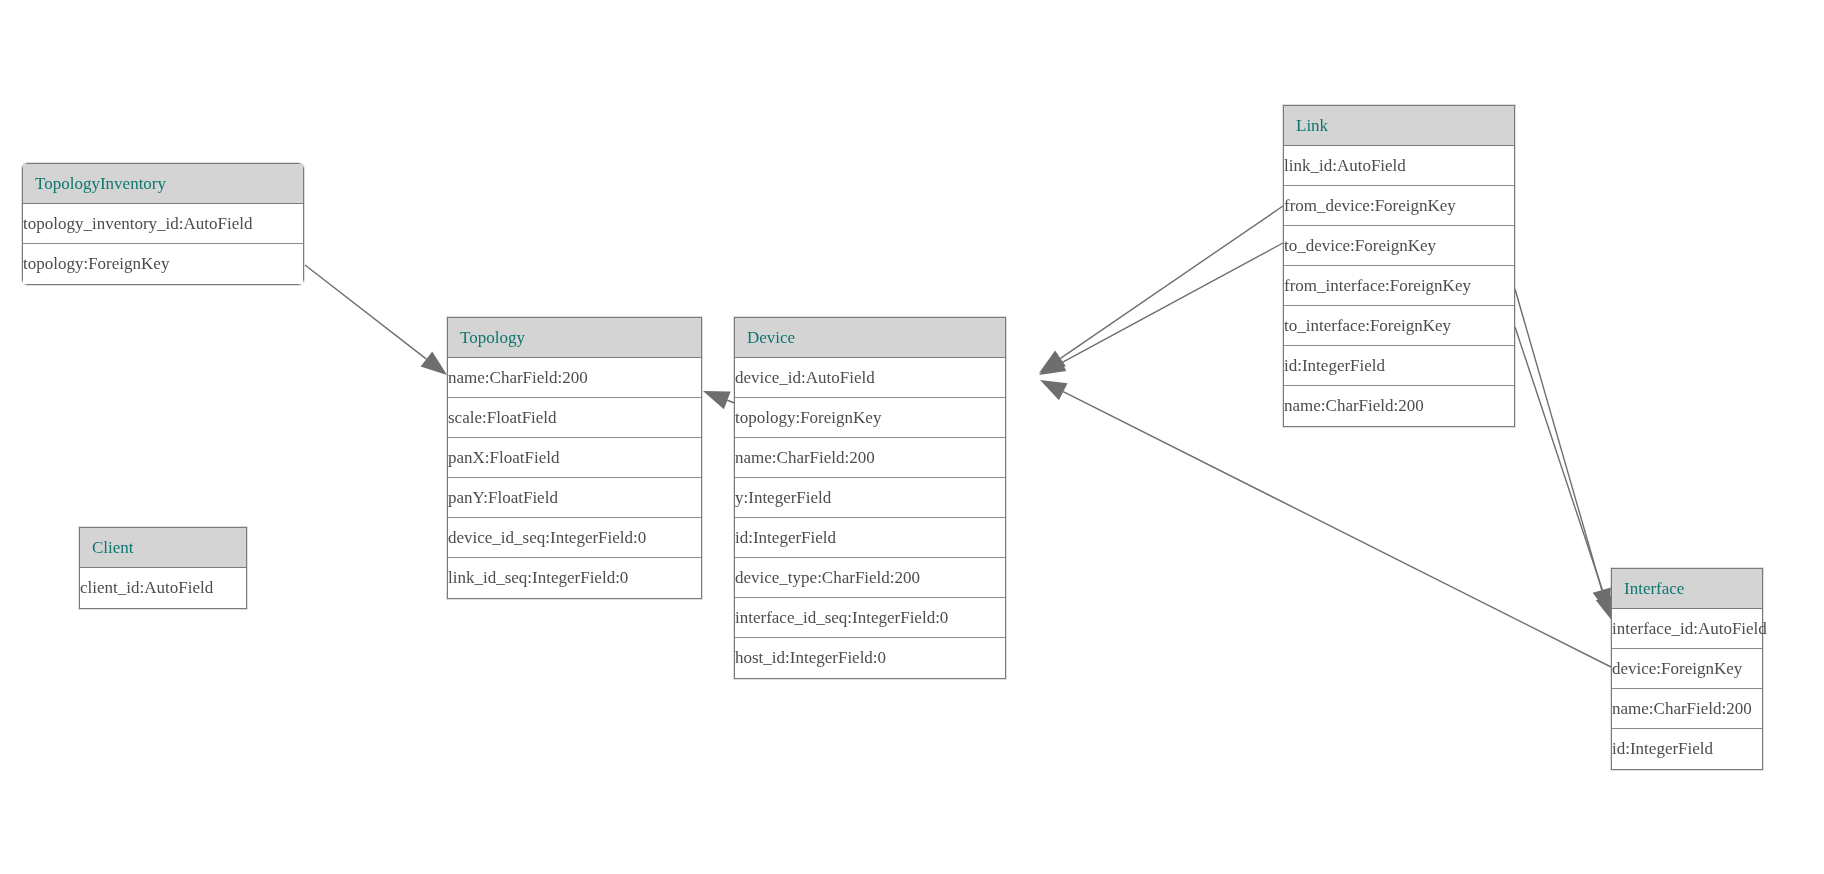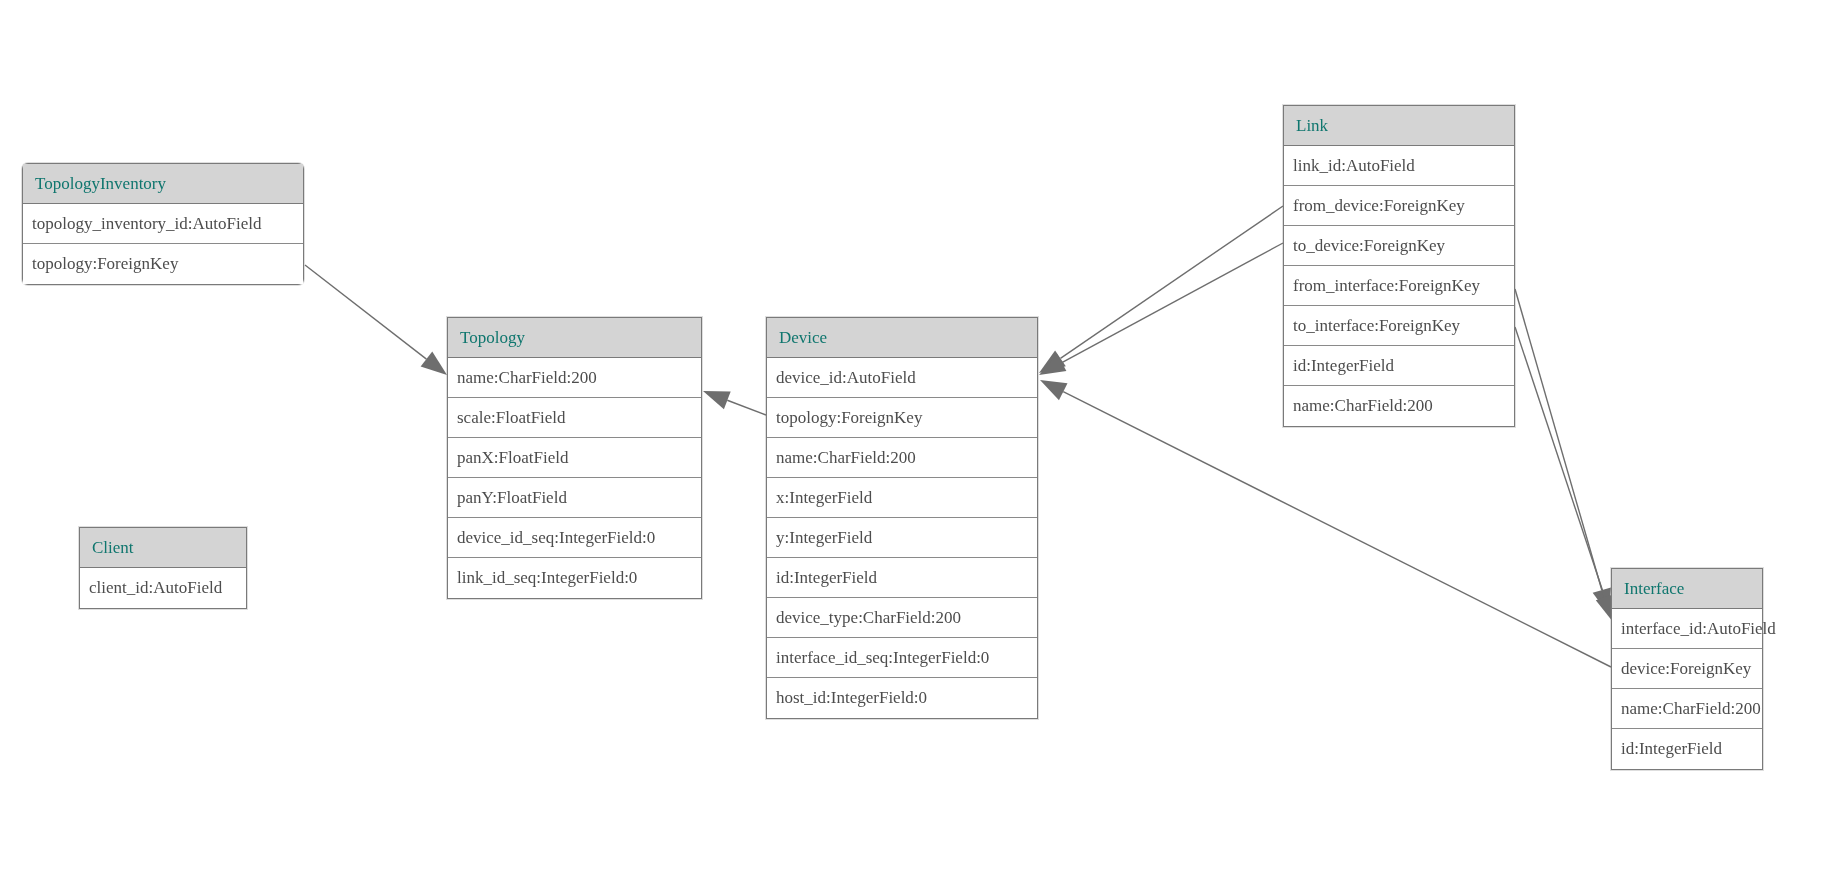--- a/index.html
+++ b/index.html
@@ -29,21 +29,21 @@
     padding: 0 12px;
     font-size: 17px;
     color: #0f766e;
     white-space: nowrap;
   }
   .entity-row {
     background: #ffffff;
     border-bottom: 1px solid #8a8a8a;
     box-sizing: border-box;
     display: flex; align-items: center;
-    padding: 0 9px;
+    padding: 0 0;
     font-size: 17px;
     color: #4d4d4d;
     white-space: nowrap;
   }
   .entity-row:last-child { border-bottom: none; }
 </style>
 </head>
 <body>
 
 <div id="diagram-canvas">
@@ -75,26 +75,25 @@
         <div class="entity-row" style="height: 40px;">scale:FloatField</div>
         <div class="entity-row" style="height: 40px;">panX:FloatField</div>
         <div class="entity-row" style="height: 40px;">panY:FloatField</div>
         <div class="entity-row" style="height: 40px;">device_id_seq:IntegerField:0</div>
         <div class="entity-row" style="height: 40px;">link_id_seq:IntegerField:0</div>
       </div>
       <div class="entity" style="left: 79px; top: 527px; width: 168px;">
         <div class="entity-header" style="height: 40px; background: rgb(212, 212, 212);">Client</div>
         <div class="entity-row" style="height: 40px;">client_id:AutoField</div>
       </div>
-      <div class="entity" style="left: 766px; top: 317px; width: 272px;">
+      <div class="entity" style="left: 734px; top: 317px; width: 272px;">
         <div class="entity-header" style="height: 40px; background: rgb(212, 212, 212);">Device</div>
         <div class="entity-row" style="height: 40px;">device_id:AutoField</div>
         <div class="entity-row" style="height: 40px;">topology:ForeignKey</div>
         <div class="entity-row" style="height: 40px;">name:CharField:200</div>
-        <div class="entity-row" style="height: 40px;">x:IntegerField</div>
         <div class="entity-row" style="height: 40px;">y:IntegerField</div>
         <div class="entity-row" style="height: 40px;">id:IntegerField</div>
         <div class="entity-row" style="height: 40px;">device_type:CharField:200</div>
         <div class="entity-row" style="height: 40px;">interface_id_seq:IntegerField:0</div>
         <div class="entity-row" style="height: 40px;">host_id:IntegerField:0</div>
       </div>
       <div class="entity" style="left: 1283px; top: 105px; width: 232px;">
         <div class="entity-header" style="height: 40px; background: rgb(212, 212, 212);">Link</div>
         <div class="entity-row" style="height: 40px;">link_id:AutoField</div>
         <div class="entity-row" style="height: 40px;">from_device:ForeignKey</div>

